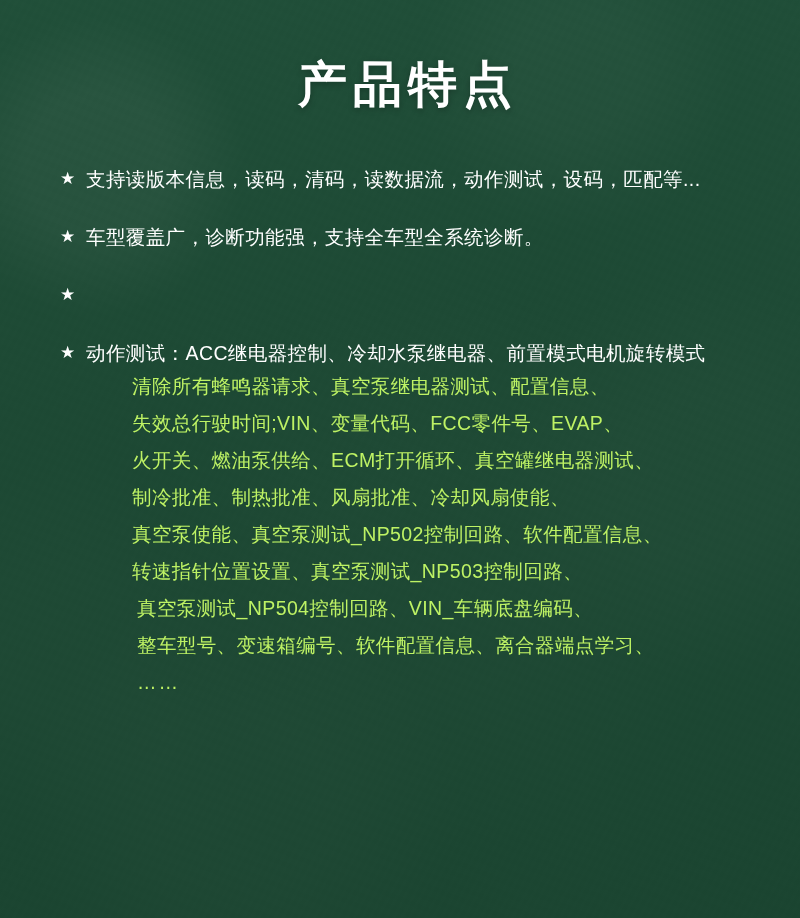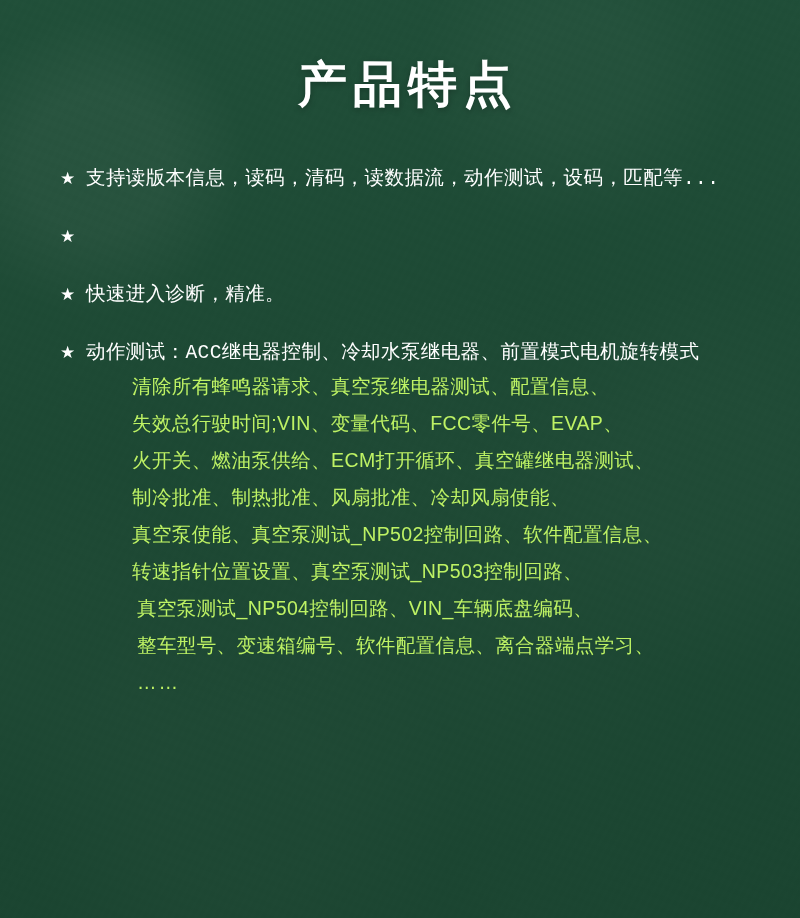--- a/index.html
+++ b/index.html
@@ -84,21 +84,20 @@
     line-height: 30px;
     color: #ffffff;
     text-align: left;
   }
   .bullet-text {
     flex: 1 1 auto;
     font-size: 19.5px;
     line-height: 30px;
     color: #ffffff;
     letter-spacing: 0.4px;
-    font-family: Liberation Mono, monospace;
   }
   .sublines {
     padding: 0 44px 0 132px;
   }
   .subline {
     font-size: 19.5px;
     line-height: 37px;
     color: #bef264;
     letter-spacing: 0.4px;
     white-space: nowrap;
@@ -123,25 +122,25 @@
 
     <ul class="bullets">
 
       <li class="bullet">
         <span class="star">★</span>
         <span class="bullet-text">支持读版本信息，读码，清码，读数据流，动作测试，设码，匹配等...</span>
       </li>
 
       <li class="bullet">
         <span class="star">★</span>
+        <span class="bullet-text">车型覆盖广，诊断功能强，支持全车型全系统诊断。</span>
       </li>
 
       <li class="bullet">
         <span class="star">★</span>
-        <span class="bullet-text">快速进入诊断，精准。</span>
       </li>
 
       <li class="bullet long">
         <span class="star">★</span>
         <span class="bullet-text">动作测试：ACC继电器控制、冷却水泵继电器、前置模式电机旋转模式</span>
       </li>
 
     </ul>
 
     <div class="sublines">

